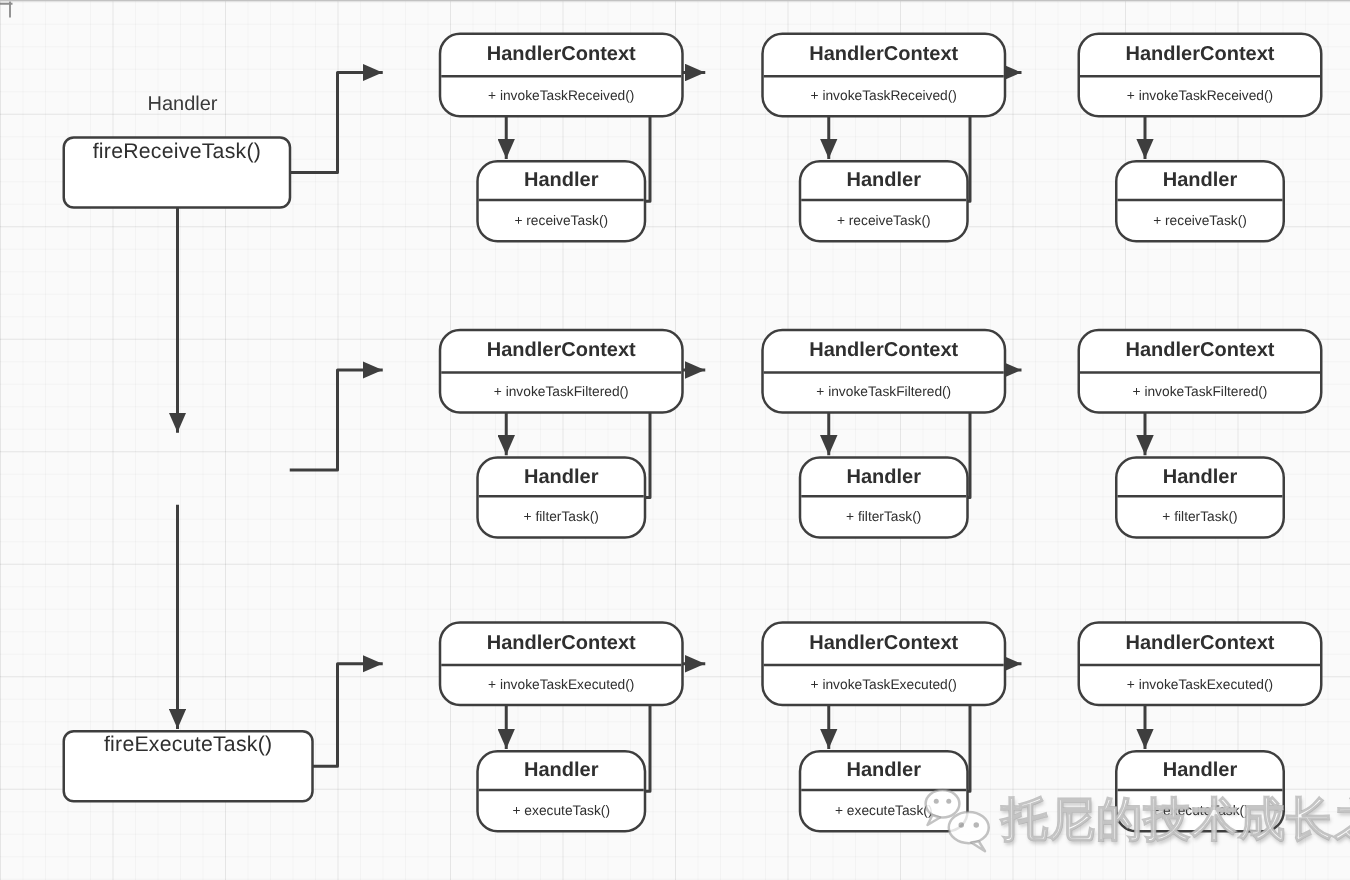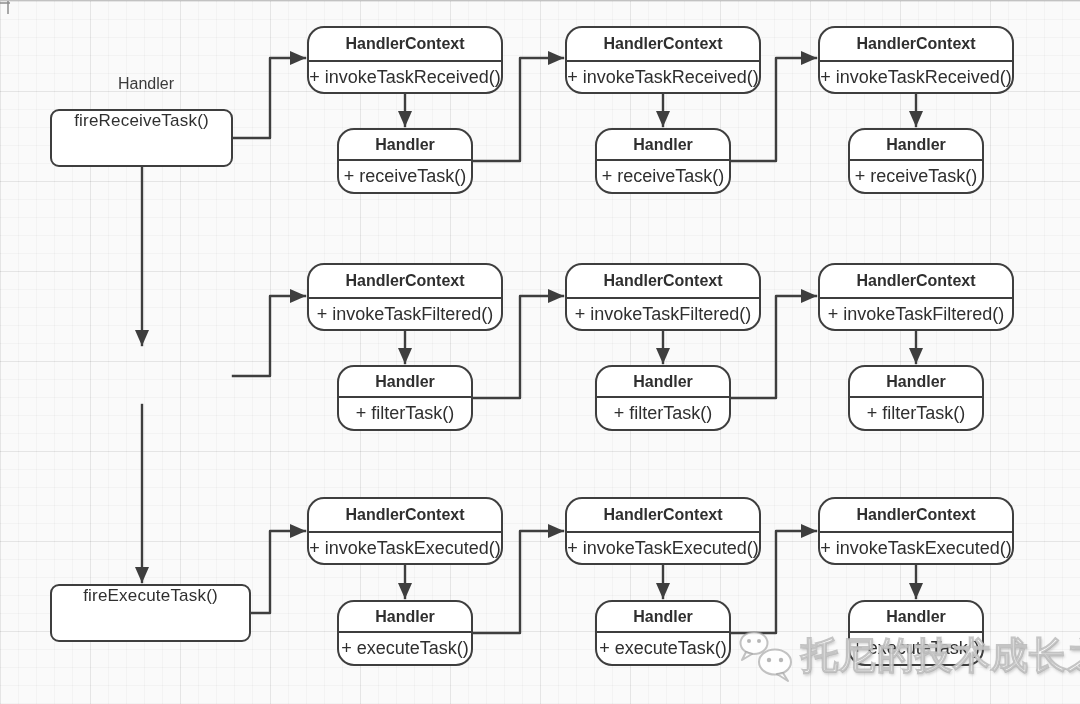--- a/index.html
+++ b/index.html
@@ -13,24 +13,24 @@
       linear-gradient(rgba(0,0,0,0.028) 1px, transparent 1px),
       linear-gradient(90deg, rgba(0,0,0,0.028) 1px, transparent 1px);
     background-size:90px 90px,90px 90px,18px 18px,18px 18px;
     border-top:1px solid #c2c2c2;
     box-sizing:border-box;
   }
   svg.connectors{position:absolute;left:0;top:0;z-index:1;}
   .box{position:absolute;background:#fff;border:2px solid #3e3e3e;box-sizing:border-box;z-index:2;color:#2f2f2f;}
   .pipe{border-width:2.5px;border-radius:9px;display:flex;align-items:flex-start;justify-content:center;
         font-size:17px;letter-spacing:.2px;}
-  .uml{border-radius:17px;display:flex;flex-direction:column;}
+  .uml{border-radius:17px;display:flex;flex-direction:column;margin-left:44px;}
   .uml .title{flex:0 0 auto;display:flex;align-items:center;justify-content:center;
         font-weight:bold;font-size:16px;border-bottom:2px solid #3e3e3e;}
-  .uml .method{flex:1 1 auto;display:flex;align-items:center;justify-content:center;font-size:18px;white-space:nowrap;}
+  .uml .method{flex:1 1 auto;display:flex;align-items:center;justify-content:center;font-size:11px;white-space:nowrap;}
   .hc{width:196px;height:68px;}
   .hc .title{height:32px;}
   .hd{width:136px;height:66px;}
   .hd .title{height:29px;}
   .plabel{position:absolute;left:81px;top:74px;width:130px;text-align:center;
         font-size:16px;color:#3a3a3a;z-index:2;}
   .watermark{position:absolute;left:735px;top:627px;display:flex;align-items:center;z-index:6;}
   .watermark .wm-text{
       font-size:37px;font-weight:bold;letter-spacing:1px;white-space:nowrap;
       color:rgba(255,255,255,0.88);

